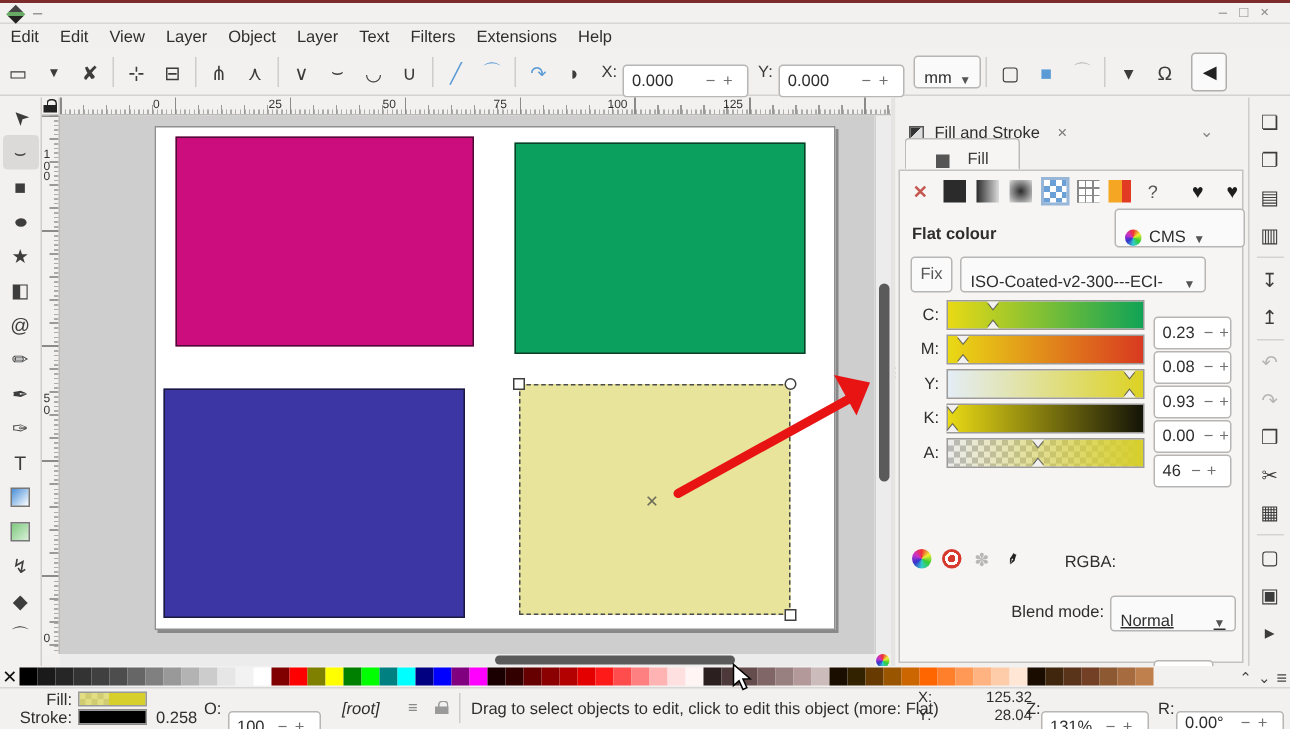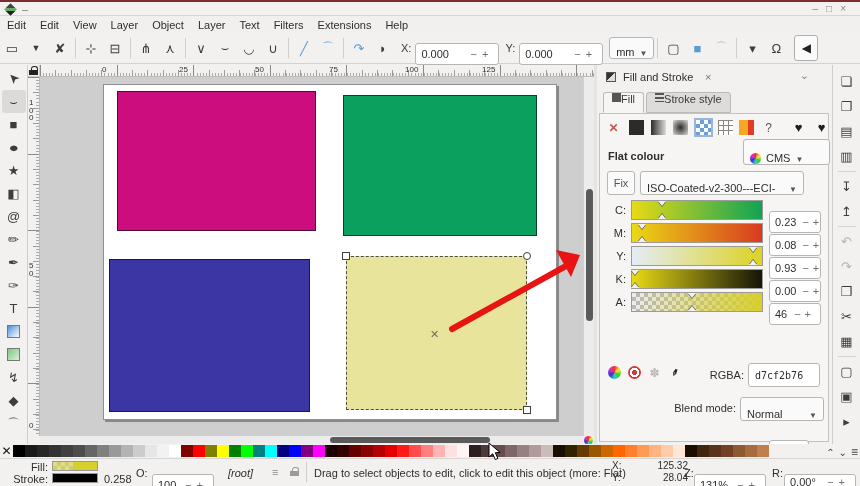--- a/index.html
+++ b/index.html
@@ -91,29 +91,29 @@
   #hscroll { position:absolute; left:40px; top:436px; width:543px; height:8px; background:#ececec; }
   #hscroll .thumb { position:absolute; top:1px; height:6px; left:290px; width:160px; background:#5a5a5a; border-radius:3px; }
   #cms-corner { position:absolute; left:584px; top:436px; width:9px; height:9px; border-radius:50%;
     background:conic-gradient(#e33,#ee3,#3c3,#3cc,#33c,#c3c,#e33); }
 
   #splitter { position:absolute; left:594px; top:65px; width:3px; height:379px; background:#e6e4e2; }
   #splitter .dots { position:absolute; top:182px; left:-1px; color:#8a8a8a; font-size:9px; line-height:3px; }
 
   
   #dock { position:absolute; left:597px; top:65px; width:234px; height:379px; background:#f2f1f0; }
-  #fs-header { position:absolute; left:0; top:4px; width:100%; height:20px;padding-left:20px; }
+  #fs-header { position:absolute; left:0; top:16px; width:100%; height:20px;padding-left:20px; }
   #fs-header .hicon { position:absolute; left:9px; top:3px; width:10px; height:10px;
     background:linear-gradient(135deg,#333 0 45%,#ddd 45%); border:1px solid #555; }
   #fs-header .htitle { position:absolute; left:26px; top:2px; color:#2e2e2e; }
   #fs-header .hclose { position:absolute; left:108px; top:2px; color:#777; }
   #fs-header .hchev { position:absolute; right:22px; top:0px; color:#888; font-size:11px; }
 
   #fs-tabs { position:absolute; left:6px; top:27px; height:21px; display:flex; gap:2px; }
-  .fs-tab { display:flex; align-items:flex-start; gap:0; padding:0 8px; border:1px solid #bdbbb9;
+  .fs-tab { display:flex; align-items:flex-end; gap:12px; padding:0 20px; border:1px solid #bdbbb9;
     border-radius:3px 3px 0 0; background:#dedcda; color:#3a3a3a; }
   .fs-tab.active { background:#f6f5f4; border-bottom-color:#f6f5f4; }
   .fs-tab .ti { width:9px; height:9px; background:#555; display:inline-block; }
   .fs-tab .ti.lines { background:repeating-linear-gradient(#555 0 2px,#0000 2px 4px); }
 
   #fill-panel { position:absolute; left:2px; top:48px; width:230px; height:329px; background:#f6f5f4;
     border:1px solid #c4c2c0; }
   #ft-row { position:absolute; left:6px; top:4px; height:20px; width:218px; }
   .ft { position:absolute; top:2px; width:15px; height:15px; display:flex; align-items:center;
     justify-content:center; font-size:12px; }
@@ -155,21 +155,21 @@
   .mi-red { border-radius:50%; background:radial-gradient(circle,#d63a2f 0 2.5px,#fff 2.5px 4.5px,#d63a2f 4.5px); }
   .mi-flower { color:#b9b7b5; }
   .mi-dropper { color:#222; transform:rotate(115deg); font-size:11px; }
   #rgba-label { position:absolute; left:96px; top:255px; width:48px; text-align:right; color:#2e2e2e; }
   #rgba-box { position:absolute; left:148px; top:249px; width:72px; height:24px; background:#fff;
     border:1px solid #b8b6b4; border-radius:3px; display:flex; align-items:center; padding:0 6px;
     font-family:"DejaVu Sans Mono", monospace; font-size:10px; }
 
   #blend-row { position:absolute; left:0; top:283px; width:230px; height:24px; }
   #blend-label { position:absolute; left:0; width:136px; text-align:right; top:5px; color:#2e2e2e; }
-  #blend-dd { position:absolute; left:140px; top:0; width:84px; height:24px; justify-content:space-between; }
+  #blend-dd { position:absolute; left:140px; top:0; width:84px; height:24px; justify-content:space-between;text-decoration:underline; }
 
   .fbar-row { position:absolute; left:0; width:230px; height:20px; }
   .fbar { position:absolute; left:10px; top:0; width:152px; height:20px; border:1px solid #9d9b99;
     display:flex; align-items:center; padding-left:4px; color:#111; }
   .fbar.blur { background:#4d4d4d; color:#1c1c1c; text-shadow:0 0 1px #6a6a6a; }
   .fbar.opacity { background:#3fe2e2; }
   .fspin { position:absolute; left:169px; top:-1px; width:40px; height:22px; }
 
   
   #commandbar { position:absolute; left:832px; top:65px; width:28px; height:379px; background:#f2f1f0;
@@ -379,24 +379,20 @@
     <div id="fs-header">
       <span class="hicon"></span>
       <span class="htitle">Fill and Stroke</span>
       <span class="hclose">×</span>
       <span class="hchev">⌄</span>
     </div>
     <div id="fs-tabs">
         <span class="fs-tab active">
           <span class="ti "></span>
           <span>Fill</span>
-        </span>
-        <span class="fs-tab">
-          <span class="ti lines"></span>
-          <span>Stroke style</span>
         </span>
       </div>
     <div id="fill-panel">
       <div id="ft-row">
           <span class="ft ft-x" style="left: 0px;">✕</span>
           <span class="ft ft-flat" style="left: 23px;"></span>
           <span class="ft ft-lin" style="left: 45px;"></span>
           <span class="ft ft-rad" style="left: 67px;"></span>
           <span class="ft ft-pattern" style="left: 90px;"></span>
           <span class="ft ft-grid" style="left: 112px;"></span>
@@ -473,21 +469,20 @@
             </span>
           </div>
         </div>
       <div id="mode-icons">
         <span class="mi mi-wheel"></span>
         <span class="mi mi-red"></span>
         <span class="mi mi-flower">✽</span>
         <span class="mi mi-dropper">✒</span>
       </div>
       <span id="rgba-label">RGBA:</span>
-      <span id="rgba-box">d7cf2b76</span>
       <div id="blend-row">
         <span id="blend-label">Blend mode:</span>
         <span id="blend-dd" class="dropbox">
           <span>Normal</span>
           <span class="caret">▼</span>
         </span>
       </div>
       <div class="fbar-row" style="top:315px">
         <span class="spinbox fspin">
           <span class="val">0.0</span>

